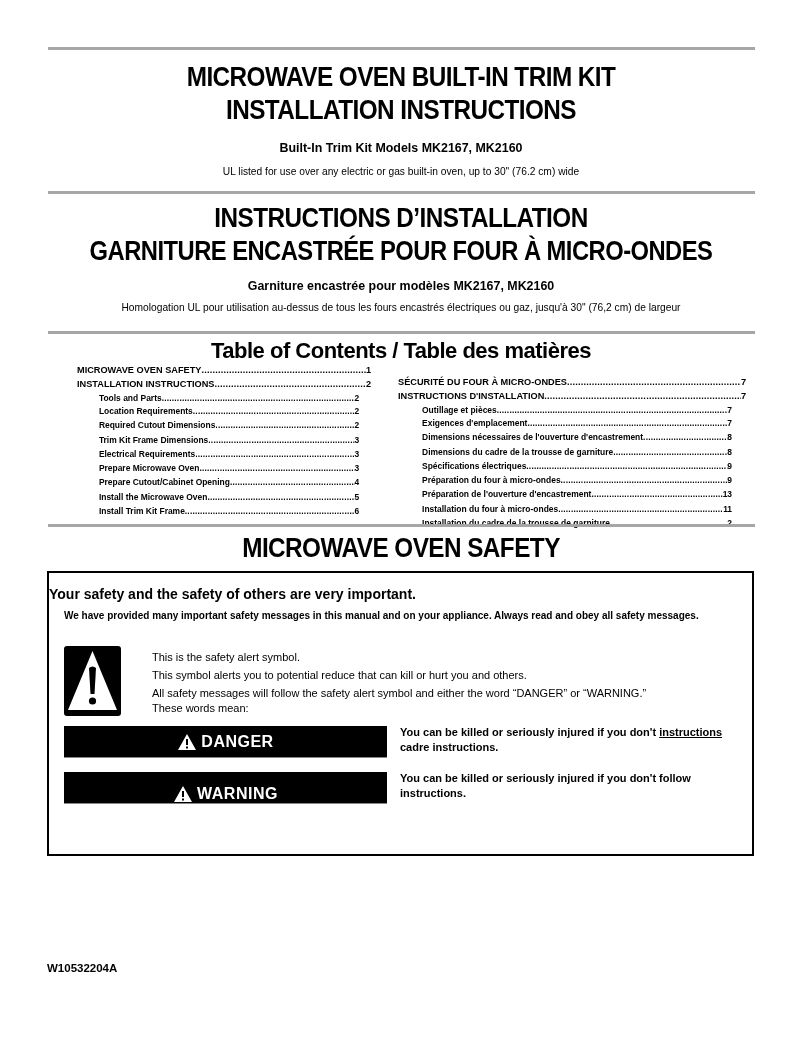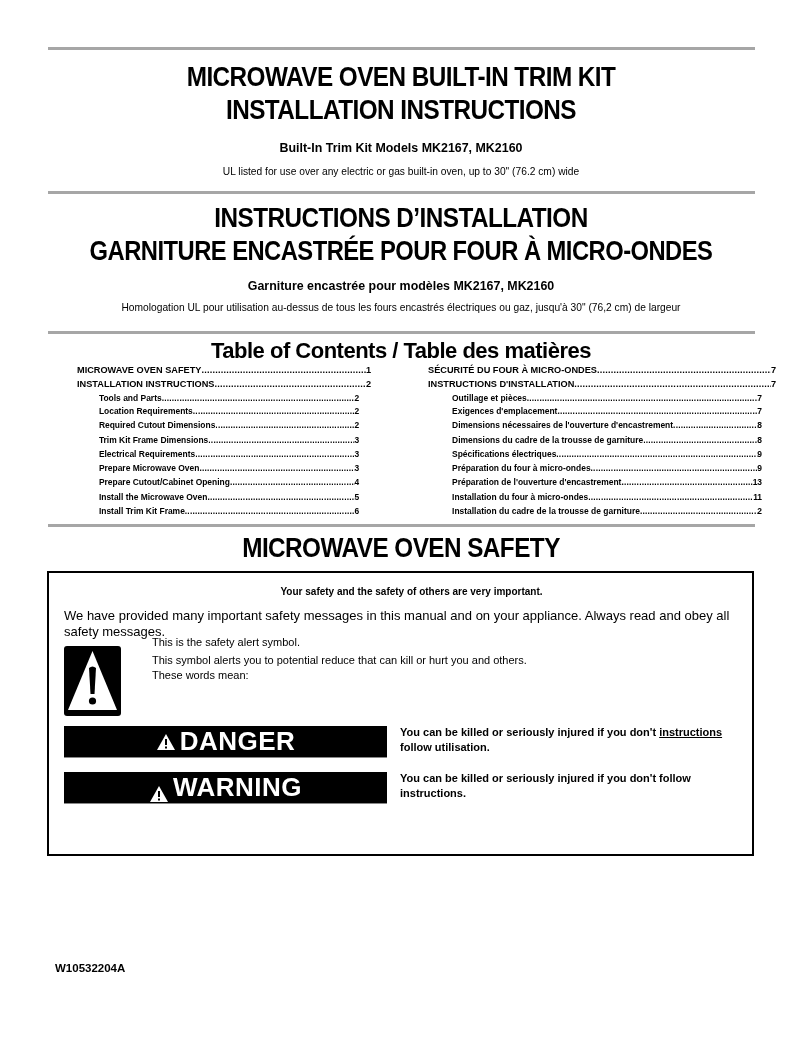--- a/index.html
+++ b/index.html
@@ -13,30 +13,30 @@
   .toc-title { font-weight: bold; font-size: 22px; line-height: 22px; letter-spacing: -0.5px; }
   .toc-col { position: absolute; top: 364px; }
   .toc-row { display: flex; align-items: baseline; font-size: 9.2px; line-height: 13.8px; white-space: nowrap; overflow: hidden; }
   .toc-row.main { font-weight: bold; }
   .toc-row.sub { padding-left: 11px; }
   .toc-row .lbl { flex: 0 0 auto; }
   .toc-row .dots { flex: 1 1 auto; overflow: hidden; white-space: nowrap; }
   .toc-row .dots::after { content: "................................................................................................................................................................................................"; letter-spacing: 0.2px; }
   .toc-row .pg { flex: 0 0 auto; }
   .safety-box { position: absolute; left: 47px; top: 571px; width: 703px; height: 281px; border: 2.5px solid #000; box-sizing: content-box; }
-  .box-head { position: absolute; left: 0; width: 725px; top: 13px; text-align: center; font-weight: bold; font-size: 10px; }
-  .para { position: absolute; font-size: 13px; line-height: 15.5px; }
+  .box-head { position: absolute; left: 0; width: 725px; top: 13px; text-align: left; font-weight: bold; font-size: 14px; }
+  .para { position: absolute; font-size: 10px; line-height: 15.5px; font-weight: bold; }
   .alert-icon { position: absolute; left: 15px; top: 73px; width: 57px; height: 70px; background: #000; border-radius: 3px; }
-  .alert-lines { position: absolute; left: 103px; top: 60px; font-size: 11px; }
+  .alert-lines { position: absolute; left: 103px; top: 75px; font-size: 11px; }
   .alert-lines div { line-height: 18px; }
-  .banner { position: absolute; left: 15px; width: 323px; height: 31px; background: #000; color: #fff; display: flex; align-items: center; justify-content: center; font-weight: bold; font-size: 26px; letter-spacing: 0.5px; border-bottom: 1px solid #888; }
+  .banner { position: absolute; left: 15px; width: 323px; height: 31px; background: #000; color: #fff; display: flex; align-items: center; justify-content: center; font-weight: bold; font-size: 16px; letter-spacing: 0.5px; border-bottom: 1px solid #888; }
   .banner svg { margin-right: 4px; }
   .banner-text { position: absolute; left: 351px; font-weight: bold; font-size: 11px; line-height: 15px; width: 350px; }
   .u { text-decoration: underline; }
-  .footer-code { position: absolute; left: 47px; top: 962px; font-weight: bold; font-size: 11.5px; margin-left: 8px; }
+  .footer-code { position: absolute; left: 47px; top: 962px; font-weight: bold; font-size: 11.5px; }
 </style>
 </head>
 <body>
 
 <div class="rule" style="top:47px;"></div>
 
 <div class="center h1" style="top:60px;">MICROWAVE OVEN BUILT-IN TRIM KIT</div>
 <div class="center h1" style="top:93px;">INSTALLATION INSTRUCTIONS</div>
 <div class="center sub" style="top:139px;">Built-In Trim Kit Models  MK2167, MK2160</div>
 <div class="center small" style="top:164px;">UL listed for use over any electric or gas built-in oven, up to 30" (76.2 cm) wide</div>
@@ -103,21 +103,21 @@
       <span class="dots"></span>
       <span class="pg">5</span>
     </div>
   <div class="toc-row sub">
       <span class="lbl">Install Trim Kit Frame</span>
       <span class="dots"></span>
       <span class="pg">6</span>
     </div>
 </div>
 
-<div class="toc-col" style="left:428px; width:348px;">
+<div class="toc-col" style="left:398px; width:348px;margin-top:12px;">
   <div class="toc-row main">
       <span class="lbl">SÉCURITÉ DU FOUR À MICRO-ONDES</span>
       <span class="dots"></span>
       <span class="pg">7</span>
     </div>
   <div class="toc-row main">
       <span class="lbl">INSTRUCTIONS D'INSTALLATION</span>
       <span class="dots"></span>
       <span class="pg">7</span>
     </div>
@@ -180,33 +180,34 @@
     <svg width="57" height="70" viewBox="0 0 57 70">
       <polygon points="28.5,5 53,64 4,64" fill="#fff"></polygon>
       <path d="M25,22 Q28.5,19 32,22 L30.5,48 L26.5,48 Z" fill="#000"></path>
       <circle cx="28.5" cy="55" r="3.6" fill="#000"></circle>
     </svg>
   </div>
 
   <div class="alert-lines">
     <div>This is the safety alert symbol.</div>
     <div>This symbol alerts you to potential reduce that can kill or hurt you and others.</div>
+    <div>All safety messages will follow the safety alert symbol and either the word “DANGER” or “WARNING.”</div>
     <div style="line-height:13px;">These words mean:</div>
   </div>
 
   <div class="banner" style="top:153px;">
     <svg width="20" height="18" viewBox="0 0 20 18">
       <polygon points="10,1 19,17 1,17" fill="#fff"></polygon>
       <rect x="9" y="6" width="2" height="6" fill="#000"></rect>
       <rect x="9" y="13.5" width="2" height="2" fill="#000"></rect>
     </svg>
     <span>DANGER</span>
   </div>
   <div class="banner-text" style="top:152px;">
-    <span>You can be killed or seriously injured if you don't </span><span class="u">instructions</span><span> follow utilisation.</span>
+    <span>You can be killed or seriously injured if you don't </span><span class="u">instructions</span><span> cadre instructions.</span>
   </div>
 
   <div class="banner" style="top:199px;align-items:flex-end;">
     <svg width="20" height="18" viewBox="0 0 20 18">
       <polygon points="10,1 19,17 1,17" fill="#fff"></polygon>
       <rect x="9" y="6" width="2" height="6" fill="#000"></rect>
       <rect x="9" y="13.5" width="2" height="2" fill="#000"></rect>
     </svg>
     <span>WARNING</span>
   </div>

